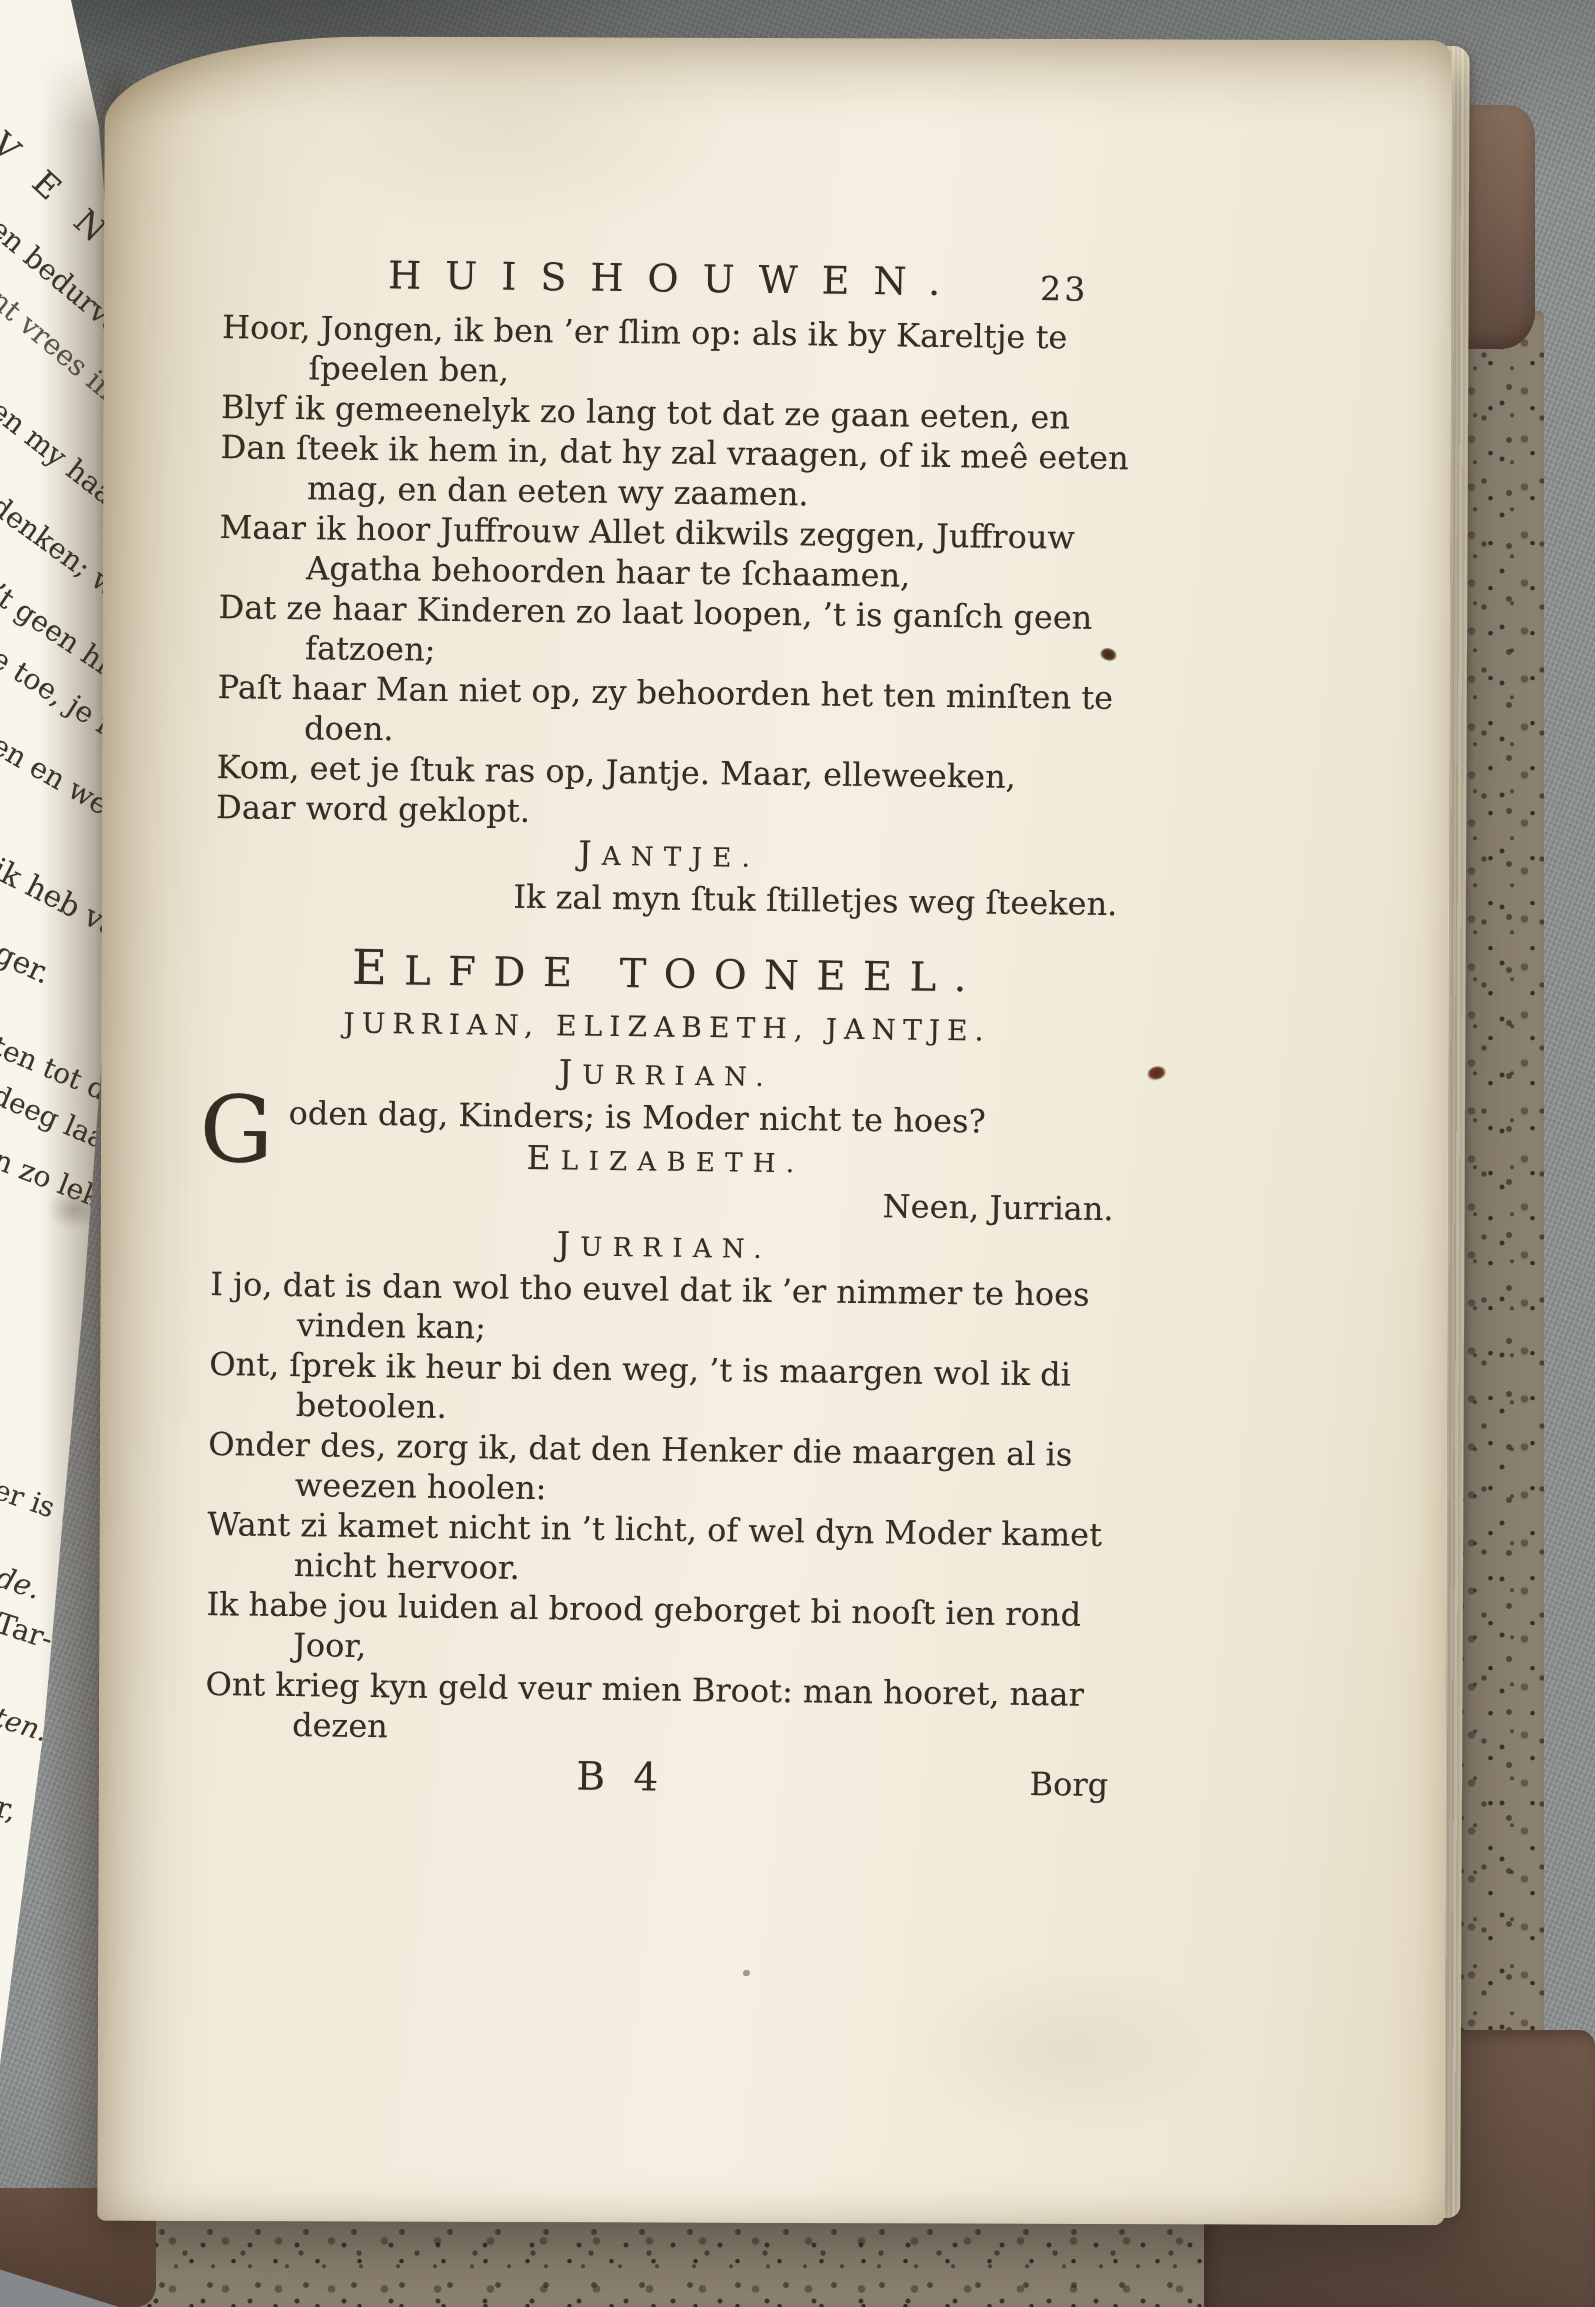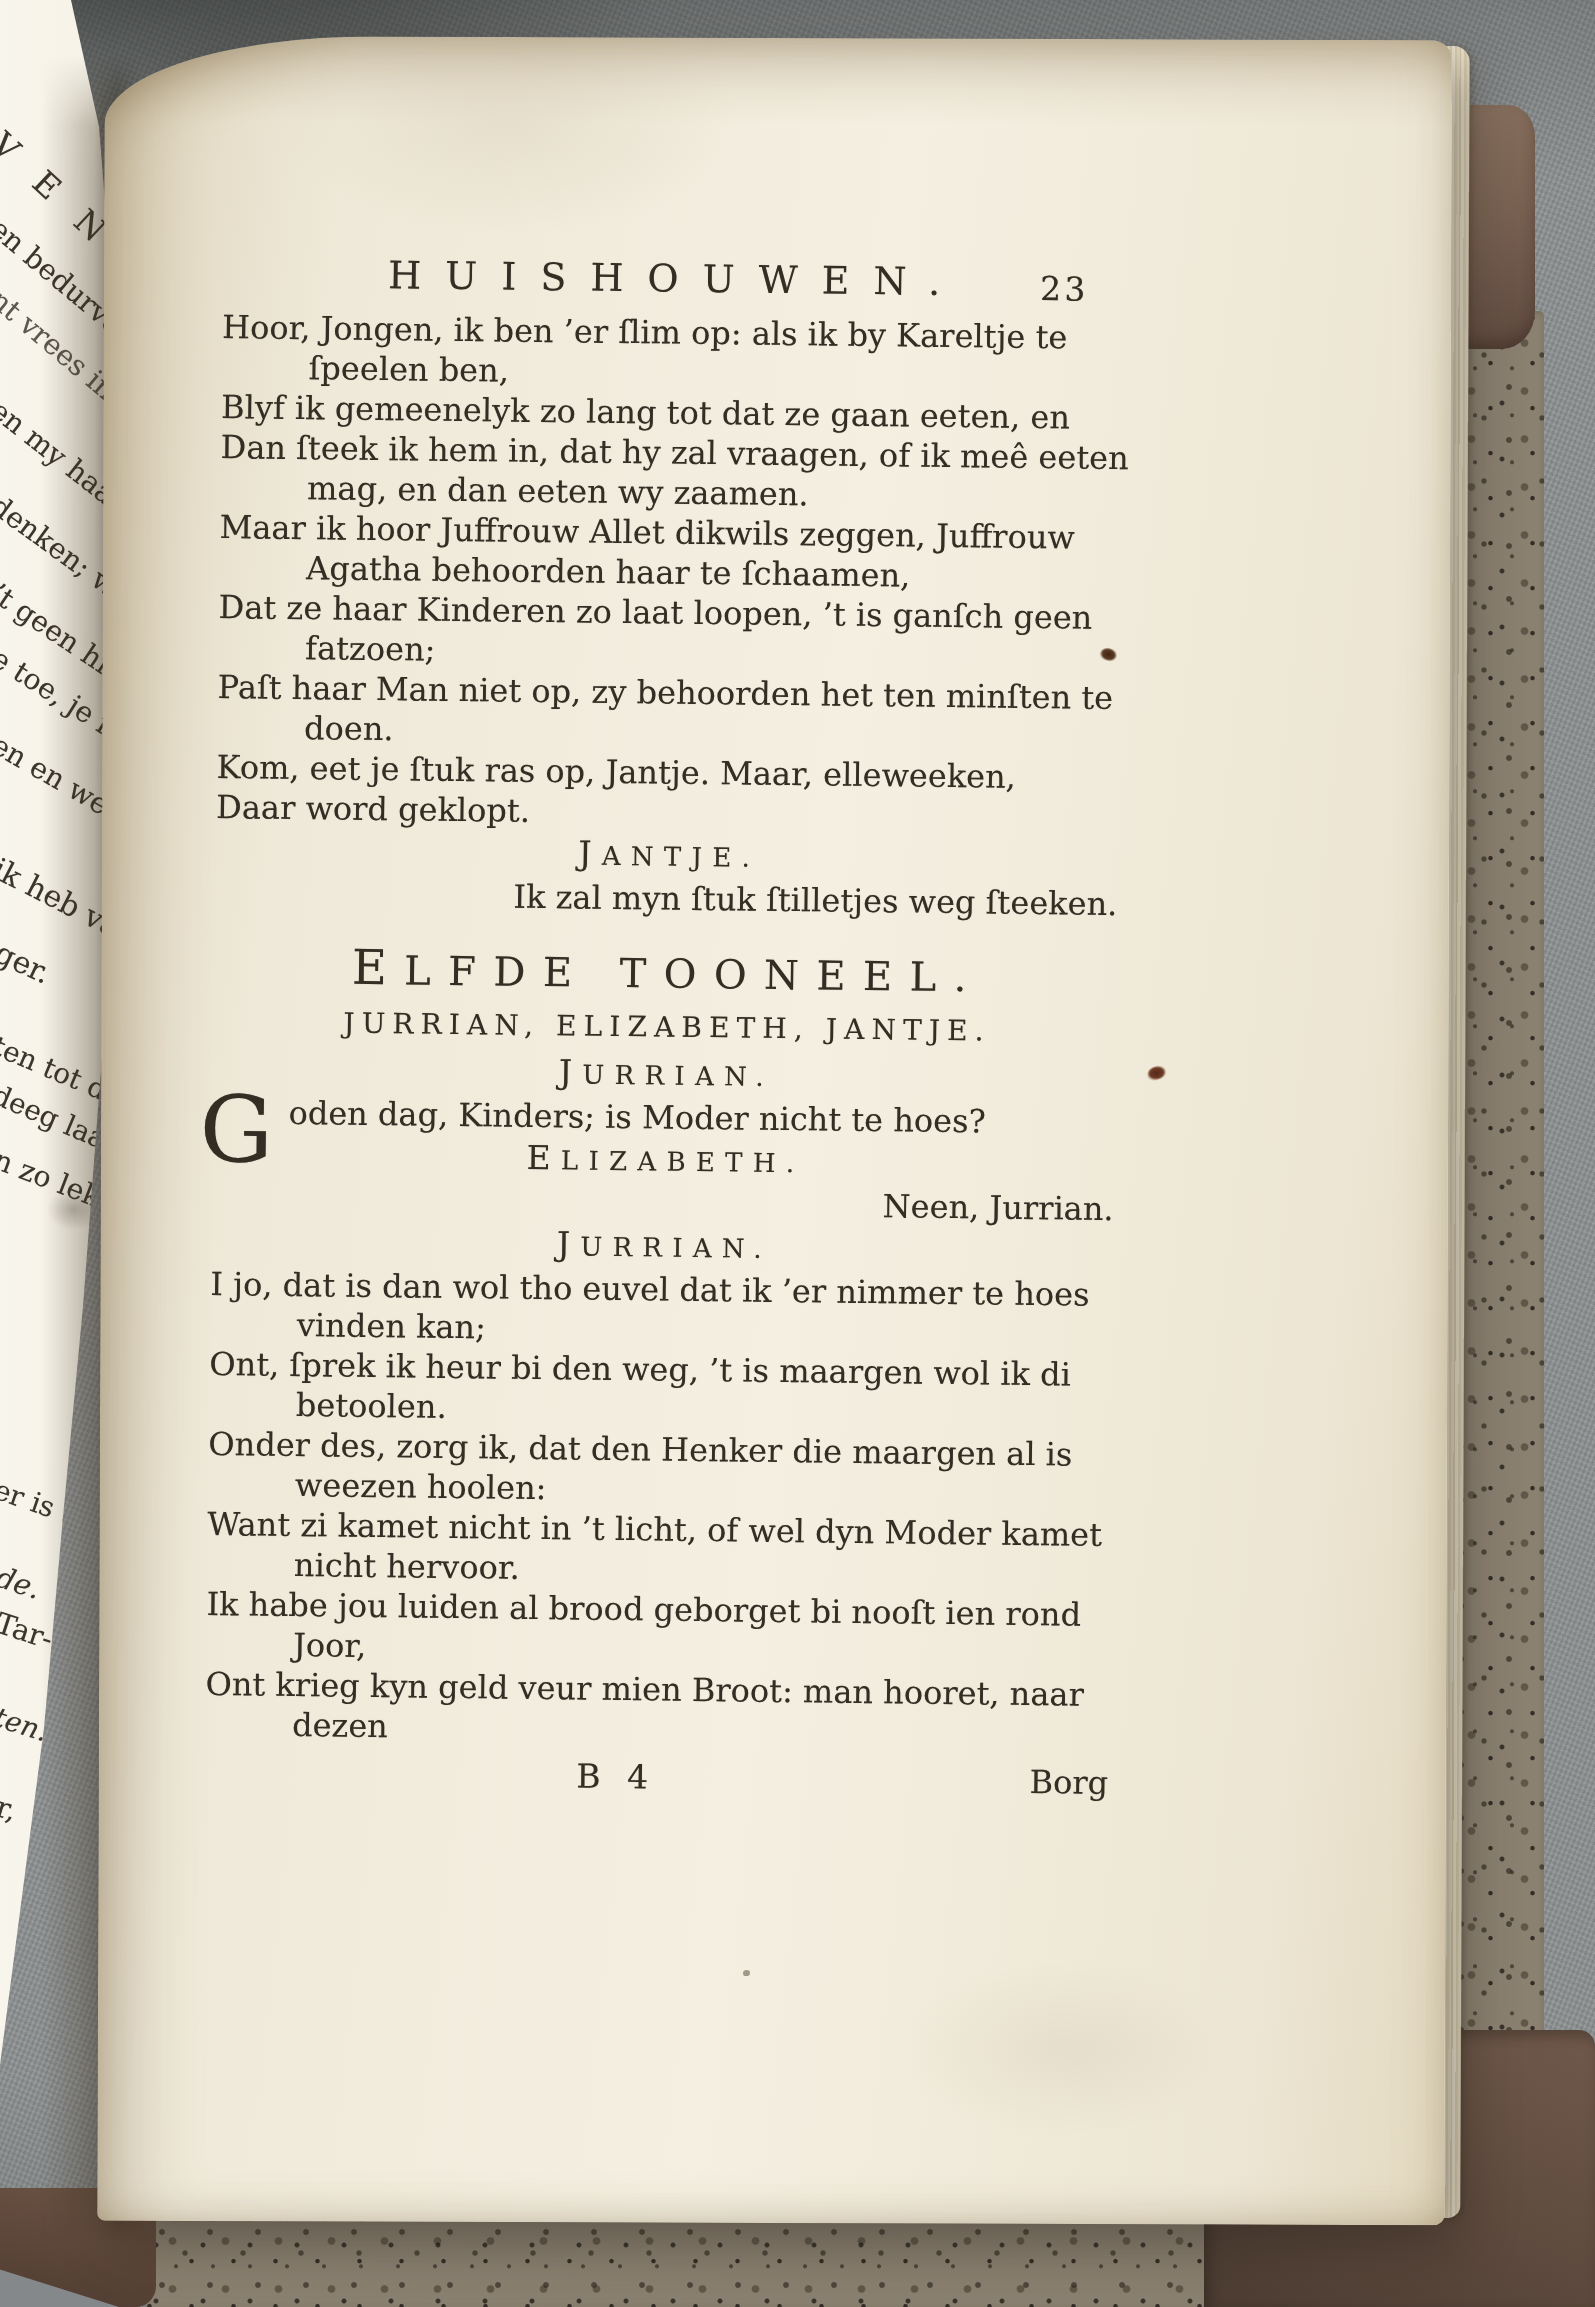--- a/index.html
+++ b/index.html
@@ -110,21 +110,21 @@
   .indent { padding-left:87px; }
   .right  { text-align:right; padding-right:4.8px; }
   .speaker { text-align:center; font-size:26px; line-height:43px; letter-spacing:10.3px; }
   .speaker::first-letter { font-size:33px; }
   .scene-head { text-align:center; font-size:40px; line-height:57px; letter-spacing:17.4px; margin-top:24px; }
   .scene-head::first-letter { font-size:48px; }
   .cast { text-align:center; font-size:28px; line-height:49px; letter-spacing:7.1px; }
   .dialog { position:relative; padding-left:76px; white-space:nowrap; }
   .dropcap { position:absolute; left:-12.7px; top:-8px; font-size:92px; line-height:1; }
   .footer-row { display:flex; align-items:baseline; margin-top:8px; }
-  .sig  { flex:0 0 auto; margin-left:372px; font-size:33px; letter-spacing:8px; }
+  .sig  { flex:0 0 auto; margin-left:372px; font-size:39px; letter-spacing:8px; }
   .catch{ flex:1; text-align:right; font-size:32px; padding-right:3.2px; }
   .fleck { position:absolute; border-radius:60% 50% 55% 45%; }
   .fleck-1 { left:1100px; top:648px;  width:17.4px; height:12.7px; background:radial-gradient(closest-side,#3f2616,#5a3a22 70%, rgba(90,58,34,0.2)); transform:rotate(18deg); }
   .fleck-2 { left:1147px; top:1066px; width:19px; height:13.5px; background:radial-gradient(closest-side,#55281a,#6d3a24 70%, rgba(109,58,36,0.2)); transform:rotate(-12deg); }
   .fleck-3 { left:743px;  top:1970px; width:7.1px;  height:6.3px;  background:rgba(80,66,48,0.5); }
 </style>
 </head>
 <body>
 
 <div class="stage">

